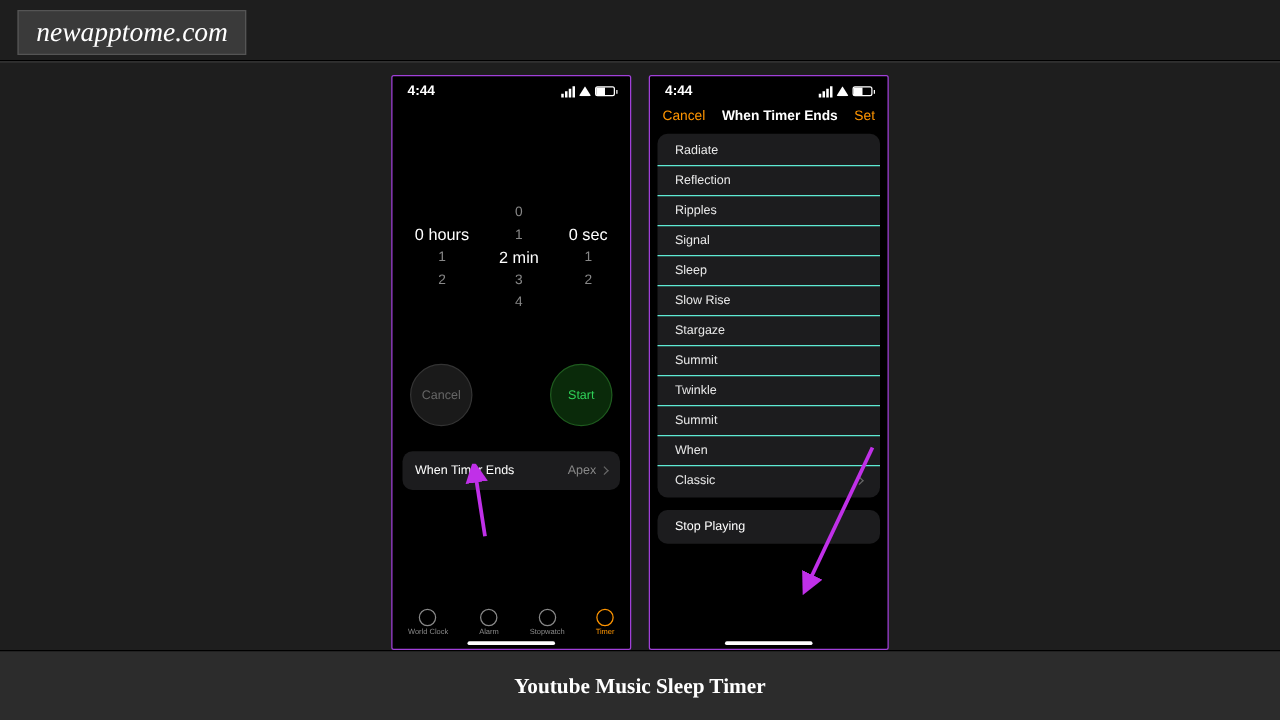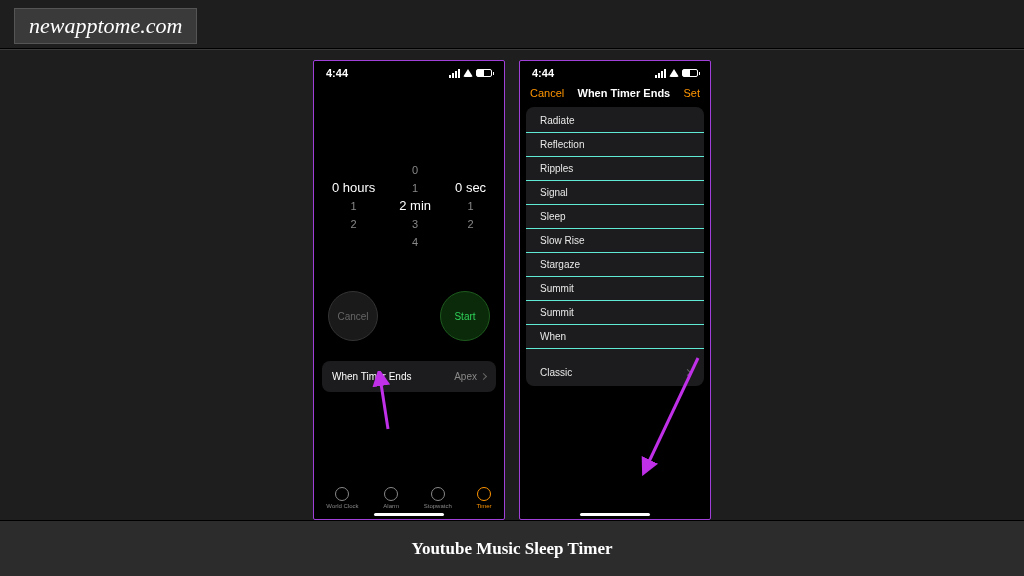--- a/index.html
+++ b/index.html
@@ -103,21 +103,21 @@
   .arrow1 {
     position:absolute; left:56px; top:310px; width:40px; height:60px;
   }
 
   
   .modal-hdr { display:flex; justify-content:space-between; align-items:center; padding: 6px 10px; font-size:11px; }
   .modal-hdr .l, .modal-hdr .r { color:#ff9500; }
   .modal-hdr .c { color:#fff; font-weight:600; }
   .sound-list { background:#1c1c1e; margin:2px 6px; border-radius:8px; padding: 2px 0; }
   .sound-item { padding: 6px 14px; font-size:10px; color:#e8e8e8; border-bottom:1px solid #5eead4; display:flex; justify-content:space-between; align-items:center;}
-  .sound-item:last-child { border-bottom:none;margin-top:12px; }
+  .sound-item:last-child { border-bottom:none; }
   .stop-row { margin: 10px 6px; background:#1c1c1e; border-radius:8px; padding:8px 14px; font-size:10px; }
   .arrow2 {
     position:absolute; left:120px; top:295px; width:60px; height:120px;
   }
 </style>
 </head>
 <body>
 
 <div class="watermark">newapptome.com</div>
 <div class="divider-top"></div>
@@ -231,28 +231,30 @@
 
     <div class="sound-list">
       <div class="sound-item">Radiate</div>
       <div class="sound-item">Reflection</div>
       <div class="sound-item">Ripples</div>
       <div class="sound-item">Signal</div>
       <div class="sound-item">Sleep</div>
       <div class="sound-item">Slow Rise</div>
       <div class="sound-item">Stargaze</div>
       <div class="sound-item">Summit</div>
+      <div class="sound-item">Twinkle</div>
       <div class="sound-item">Summit</div>
       <div class="sound-item">When</div>
       <div class="sound-item">
         <span>Classic</span>
         <span class="chev"></span>
       </div>
     </div>
 
+    <div class="stop-row">Stop Playing</div>
 
     <svg class="arrow2" viewBox="0 0 60 120">
       <defs>
           <marker id="ah2" markerWidth="6" markerHeight="6" refX="3" refY="3" orient="auto">
             <path d="M0,0 L6,3 L0,6 Z" fill="#c030e8"></path>
           </marker>
         </defs>
       <line x1="58" y1="2" x2="6" y2="112" stroke="#c030e8" stroke-width="3" marker-end="url(#ah2)"></line>
     </svg>
 

